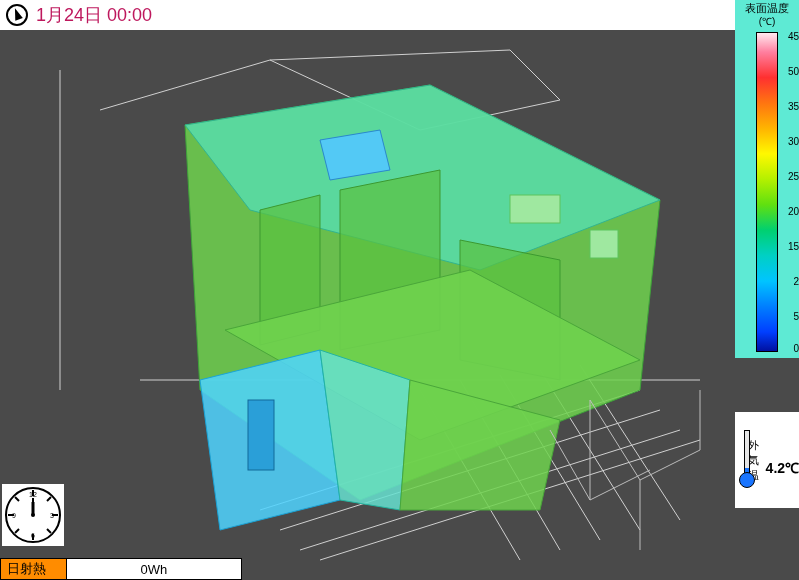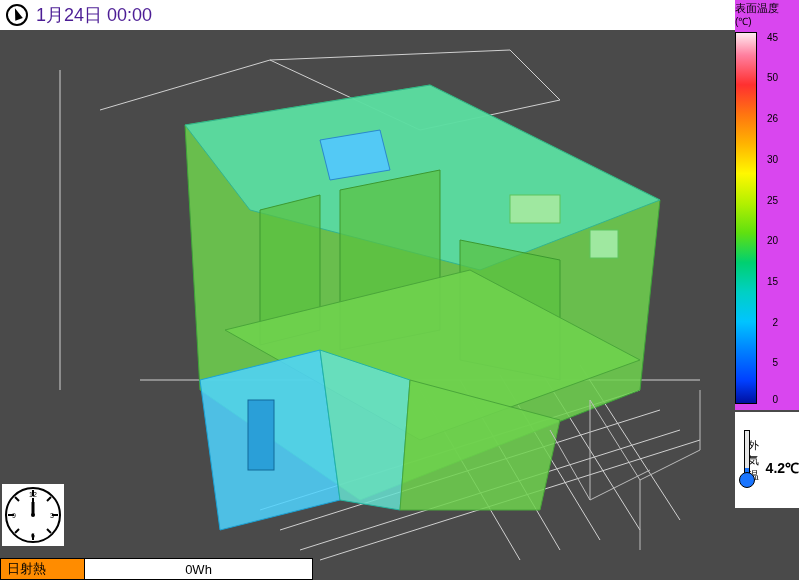--- a/index.html
+++ b/index.html
@@ -33,39 +33,39 @@
     position: absolute;
     left: 50%; top: 50%;
     transform: translate(-50%,-60%) rotate(-20deg);
     width: 0; height: 0;
     border-left: 4px solid transparent;
     border-right: 4px solid transparent;
     border-bottom: 12px solid #000;
   }
   .datetime {
     font-size: 18px;
-    color: #4c1d95;
+    color: #be185d;
   }
 
   .viewport {
     position: absolute;
     top: 30px; left: 0;
     width: 735px;
     height: 550px;
   }
 
   .legend {
     position: absolute;
     top: 0; right: 0;
     width: 64px;
-    height: 410px;
-    background: #d946ef;
+    height: 358px;
+    background: #5eead4;
     display: flex;
     flex-direction: column;
-    align-items: flex-start;
+    align-items: center;
   }
   .legend-title {
     font-size: 11px;
     padding-top: 2px;
     text-align: center;
     line-height: 1.1;
   }
   .legend-unit { font-size: 10px; }
   .legend-bar {
     width: 22px;
@@ -139,21 +139,21 @@
   .clock {
     position: absolute;
     left: 2px; bottom: 34px;
     width: 62px; height: 62px;
     background: #fff;
   }
 
   .bottom-table {
     position: absolute;
     left: 0; bottom: 0;
-    width: 313px;
+    width: 242px;
     border-collapse: collapse;
     font-size: 13px;
   }
   .bottom-table td {
     border: 1px solid #000;
     padding: 1px 6px;
     background: #fff;
   }
   .cell-solar { background: #ff8c00 !important; width: 70px; }
   .cell-heat  { background: #ff1a1a !important; width: 70px; }
@@ -226,21 +226,21 @@
     </g>
   </svg>
 </div>
 
 <div class="legend">
   <div class="legend-title">表面温度</div>
   <div class="legend-unit">(℃)</div>
   <div class="legend-bar">
     <span class="tick" style="top:1%">45</span>
     <span class="tick" style="top:12%">50</span>
-    <span class="tick" style="top:23%">26</span>
+    <span class="tick" style="top:23%">35</span>
     <span class="tick" style="top:34%">30</span>
     <span class="tick" style="top:45%">25</span>
     <span class="tick" style="top:56%">20</span>
     <span class="tick" style="top:67%">15</span>
     <span class="tick" style="top:78%">2</span>
     <span class="tick" style="top:89%">5</span>
     <span class="tick" style="top:99%">0</span>
   </div>
 </div>
 

